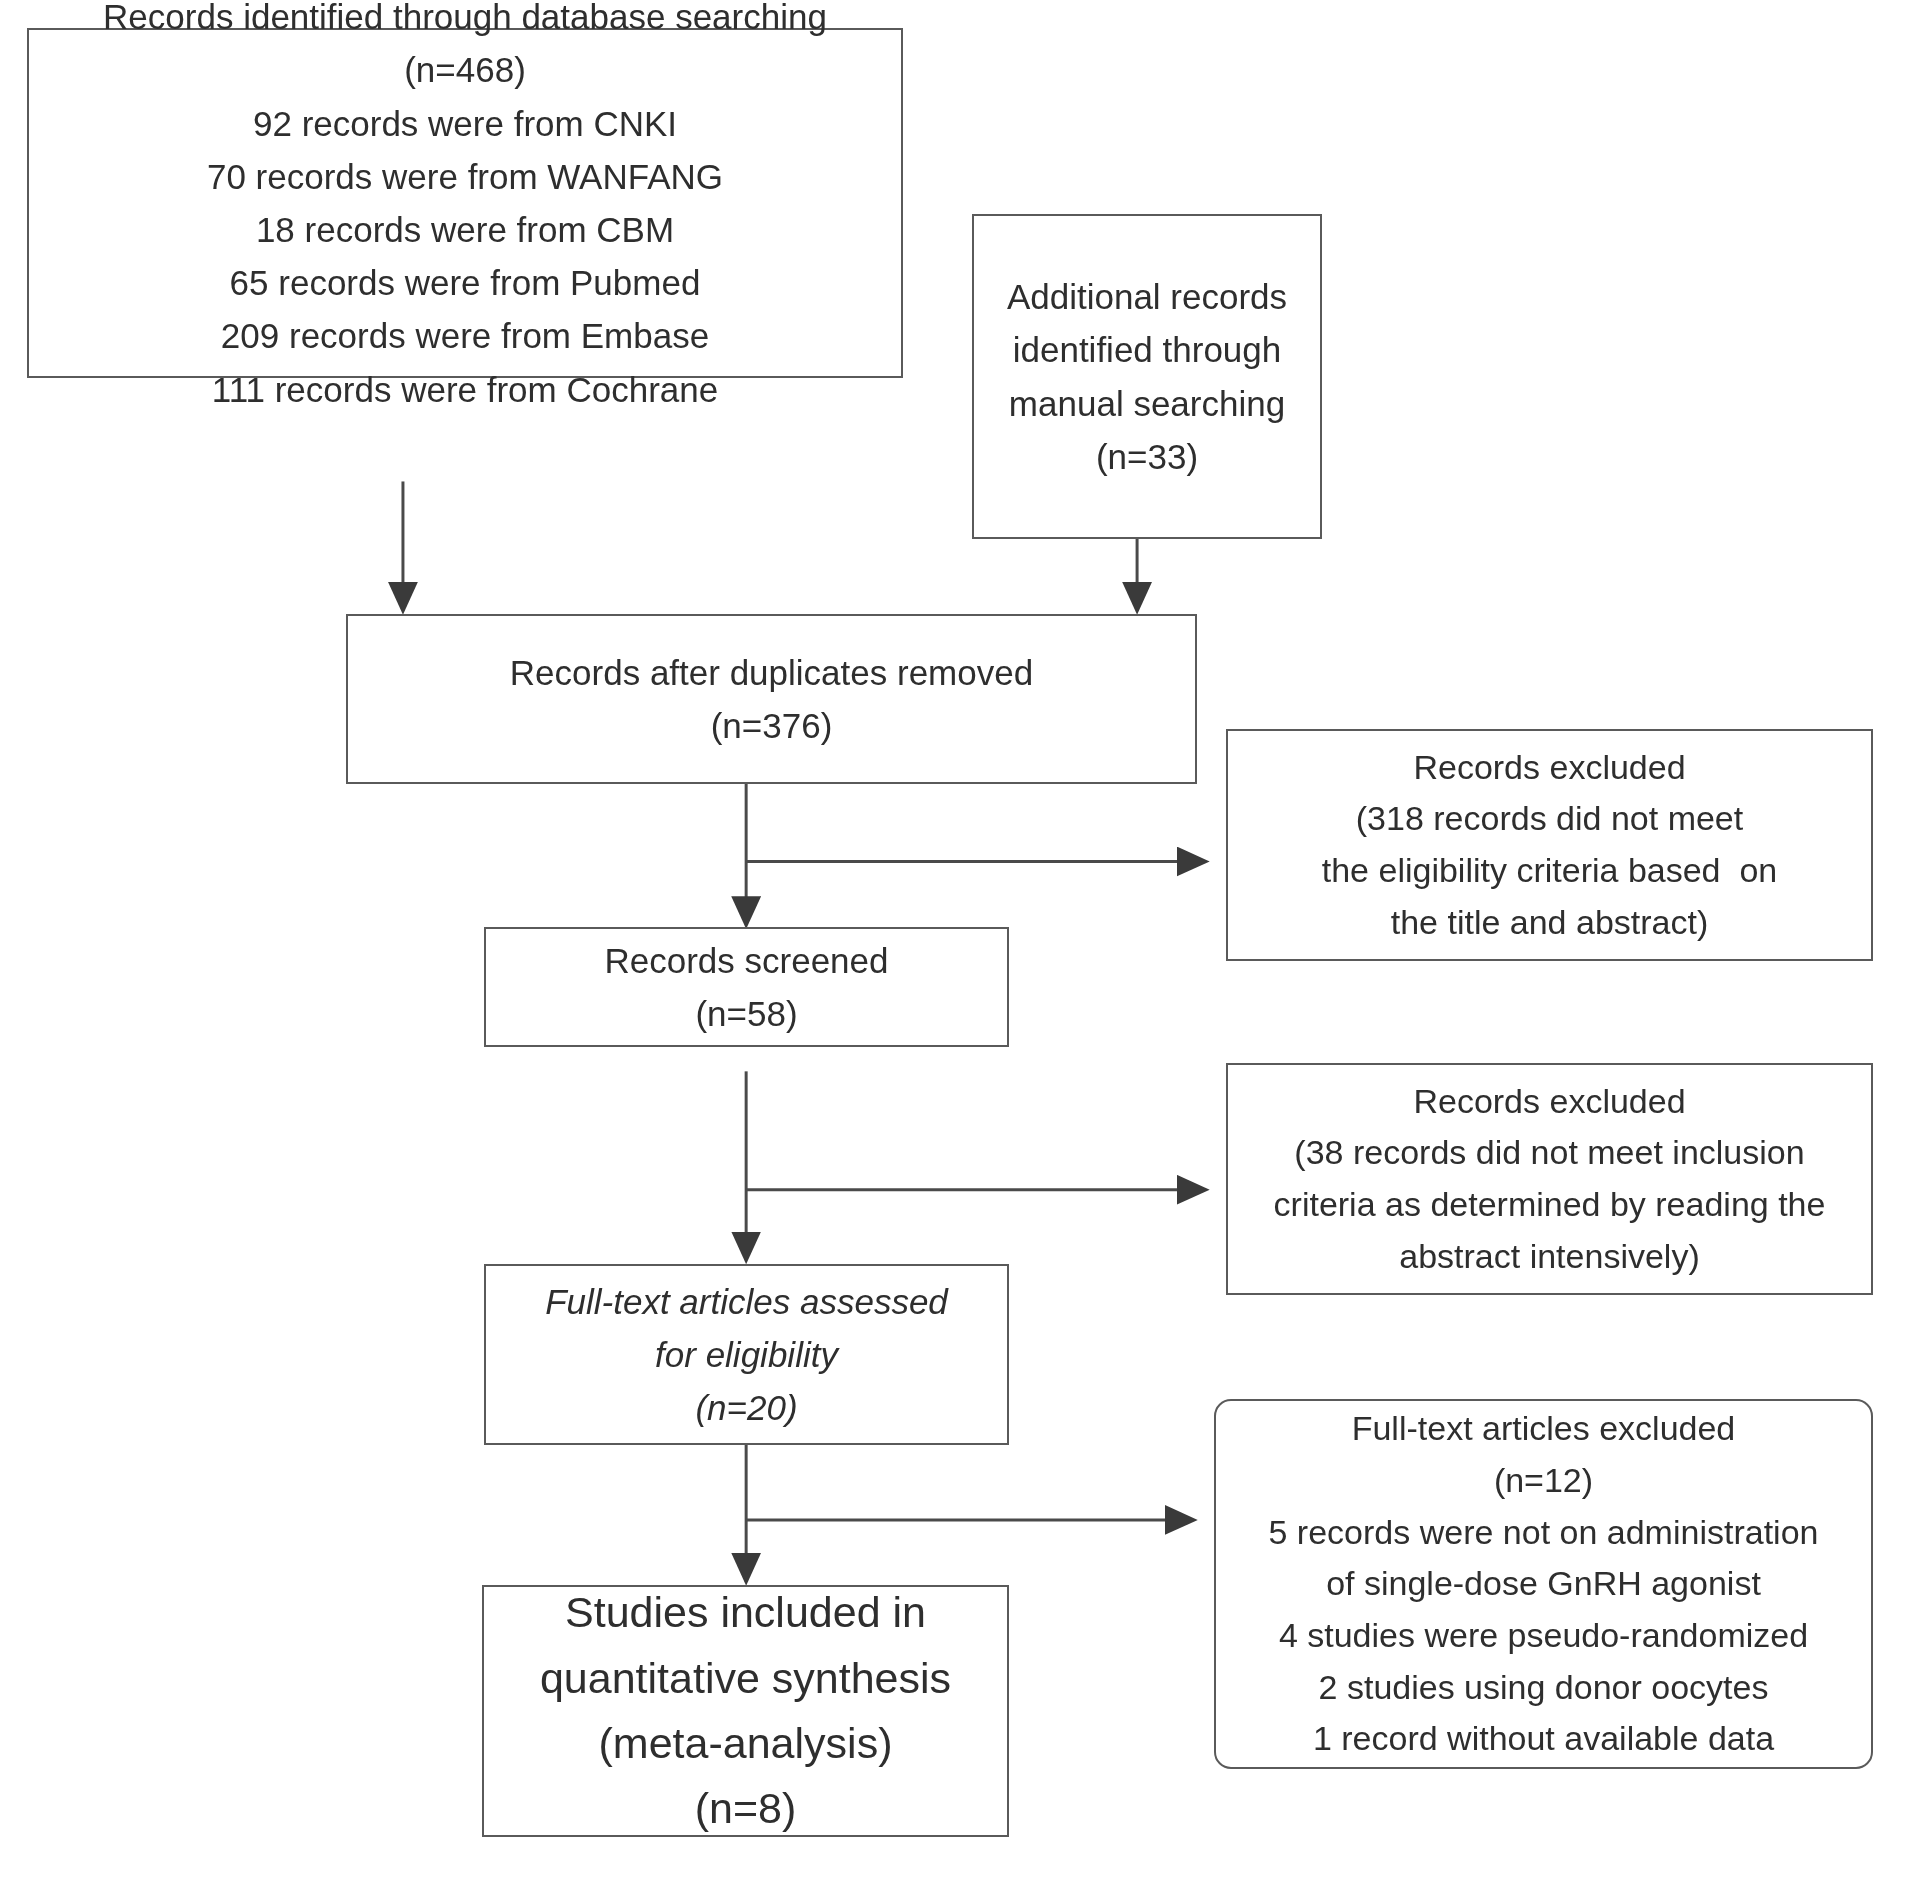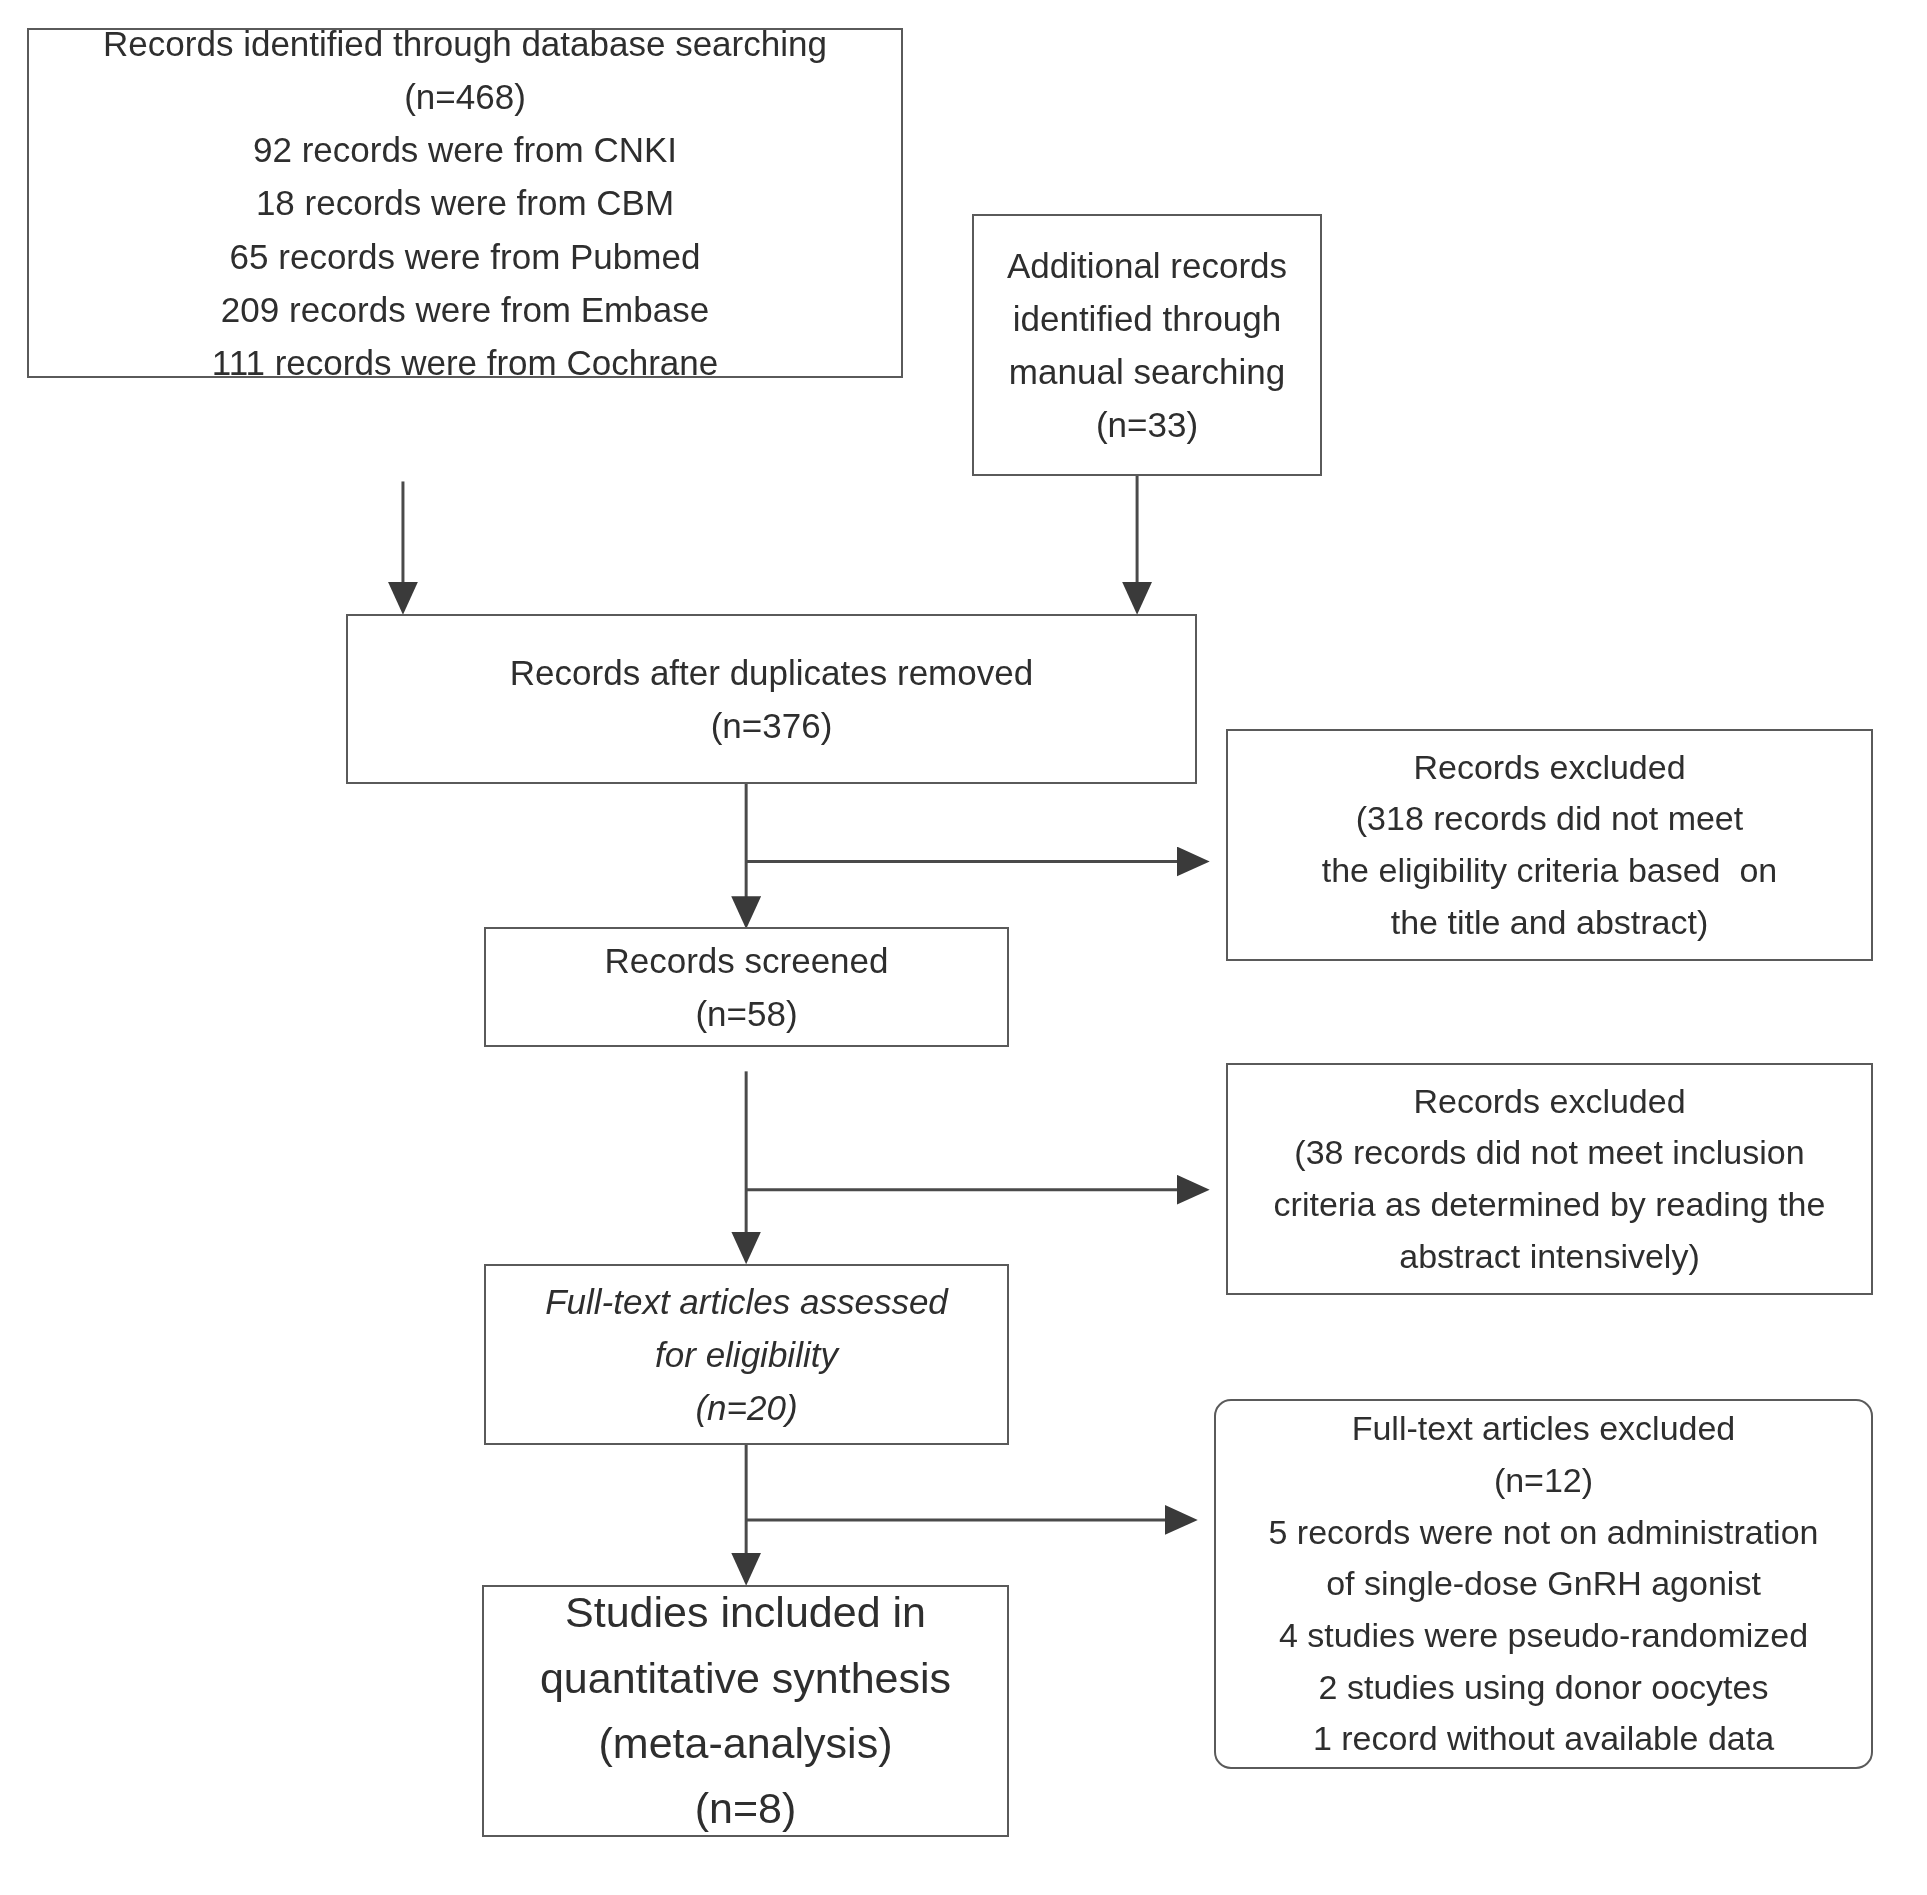--- a/index.html
+++ b/index.html
@@ -82,27 +82,28 @@
     <path class="edge-line" d="M750,1588 L750,1588"></path>
     <path class="edge-line" d="M750,1452 L750,1588" marker-end="url(#arrowhead)"></path>
 
     <path class="edge-line" d="M750,1528 L1198,1528" marker-end="url(#arrowhead)"></path>
   </svg>
 
   <div class="node" style="left:27px; top:28px; width:876px; height:350px; font-size:35px;">
     <span class="ln">Records identified through database searching</span>
     <span class="ln">(n=468)</span>
     <span class="ln">92 records were from CNKI</span>
+    <span class="ln">70 records were from WANFANG</span>
     <span class="ln">18 records were from CBM</span>
     <span class="ln">65 records were from Pubmed</span>
     <span class="ln">209 records were from Embase</span>
     <span class="ln">111 records were from Cochrane</span>
   </div>
 
-  <div class="node" style="left:972px; top:214px; width:350px; height:262px; font-size:35px;">
+  <div class="node" style="left:972px; top:214px; width:350px; height:325px; font-size:35px;">
     <span class="ln">Additional records</span>
     <span class="ln">identified through</span>
     <span class="ln">manual searching</span>
     <span class="ln">(n=33)</span>
   </div>
 
   <div class="node" style="left:318px; top:614px; width:851px; height:170px; font-size:35px;margin-left:28px;">
     <span class="ln">Records after duplicates removed</span>
     <span class="ln">(n=376)</span>
   </div>

